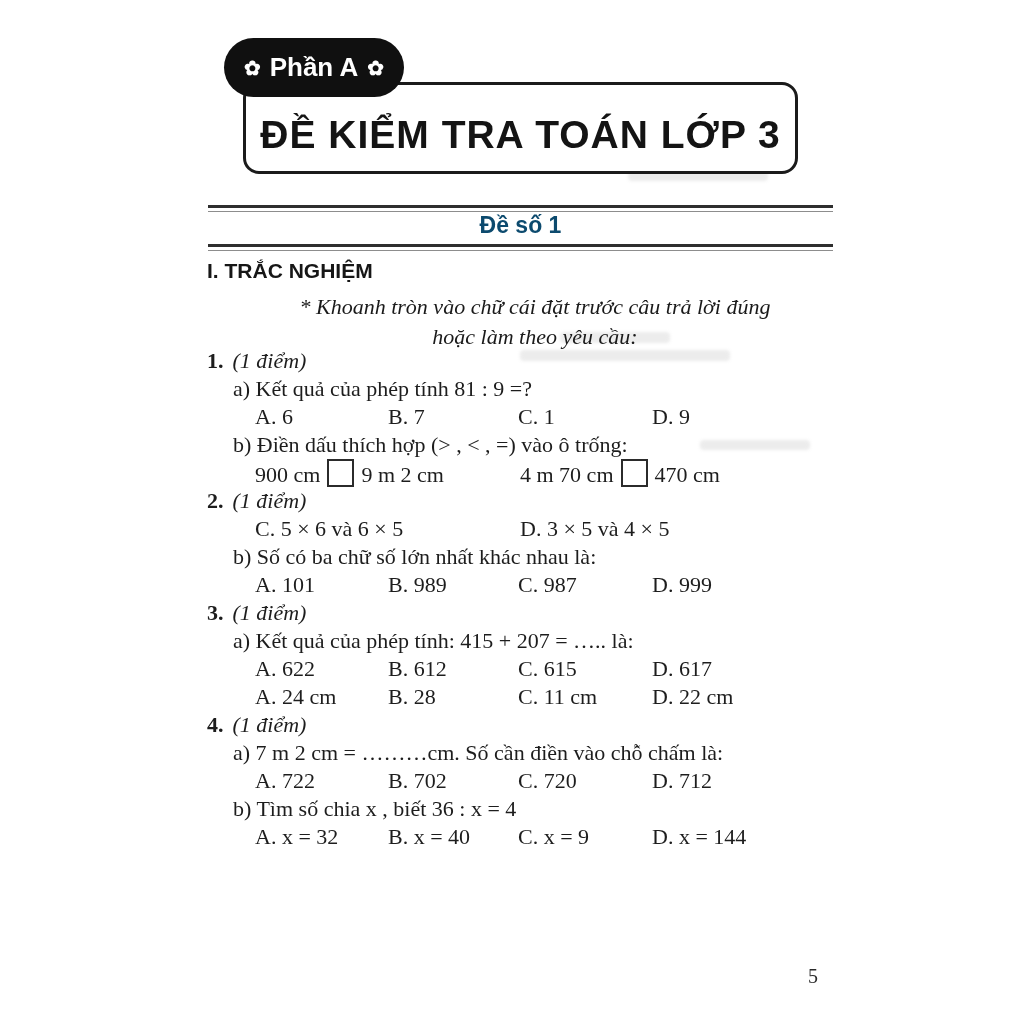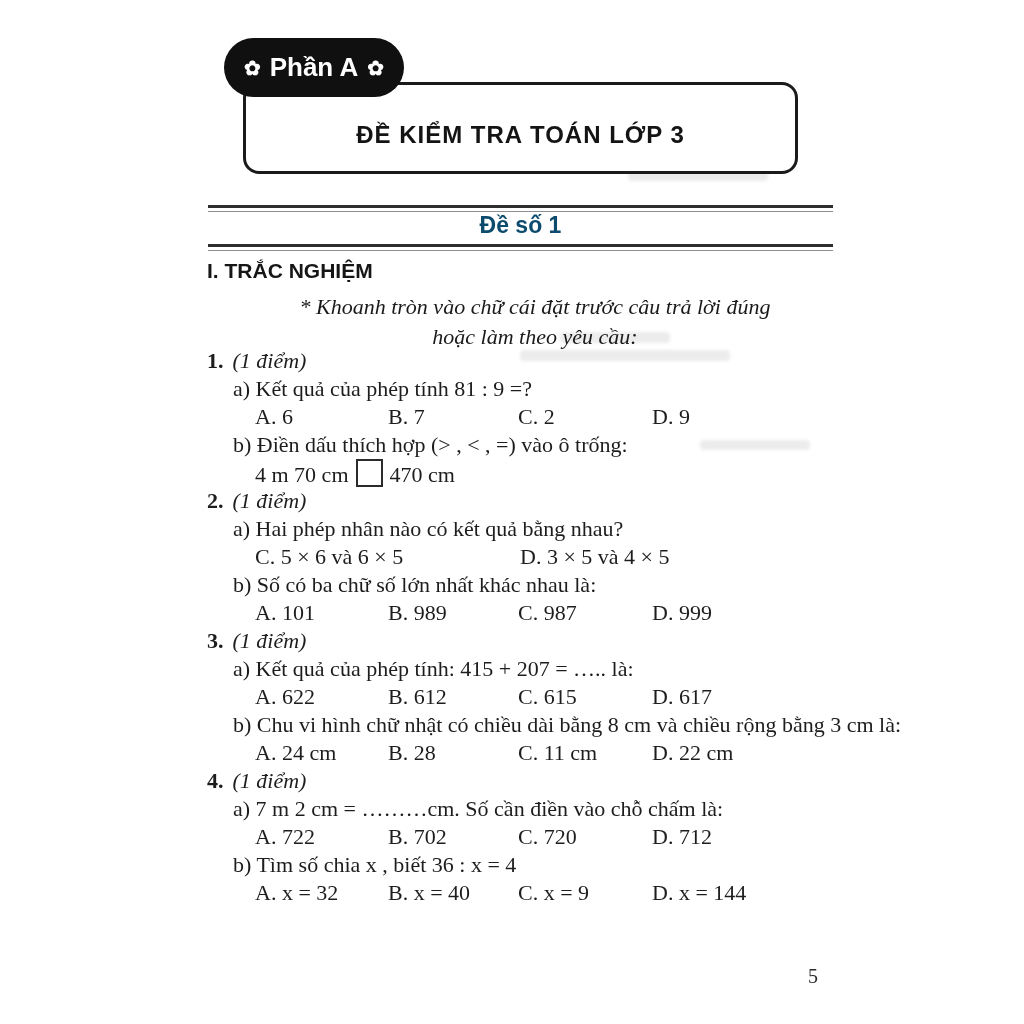--- a/index.html
+++ b/index.html
@@ -28,21 +28,21 @@
   .title-box{
     position:absolute;left:243px;top:82px;
     width:549px;height:86px;
     border:3px solid #1b1b1b;
     border-radius:16px;
     display:flex;align-items:center;justify-content:center;
     z-index:2;background:#fff;
   }
   .title-box .title{
     font-family:"Liberation Sans", sans-serif;
-    font-weight:bold;font-size:24px;letter-spacing:1px;
+    font-weight:bold;font-size:39px;letter-spacing:1px;
     color:#141414;
     padding-top:14px;
   }
   
   .rule{
     position:absolute;left:208px;width:625px;height:3px;
     border-top:3px solid #2e2e2e;
     border-bottom:1px solid #8d8d8d;
   }
   .rule.top{top:205px;}
@@ -129,34 +129,36 @@
 
   <div class="questions">
 
     <div class="q-line q-head">
       <span class="num">1.</span><span class="pts">(1 điểm)</span>
     </div>
     <div class="q-line part">a) Kết quả của phép tính 81 : 9 =?</div>
     <div class="q-line opts4">
       <span>A. 6</span>
       <span>B. 7</span>
-      <span>C. 2</span>
+      <span>C. 1</span>
       <span>D. 9</span>
     </div>
     <div class="q-line part">b) Điền dấu thích hợp (&gt; , &lt; , =) vào ô trống:</div>
     <div class="q-line fill-row">
       <span class="fill-group">
+        <span>900 cm</span><span class="blank-box"></span><span>9 m 2 cm</span>
+      </span>
+      <span class="fill-group">
         <span>4 m 70 cm</span><span class="blank-box"></span><span>470 cm</span>
       </span>
     </div>
 
     <div class="q-line q-head">
       <span class="num">2.</span><span class="pts">(1 điểm)</span>
     </div>
-    <div class="q-line part">a) Hai phép nhân nào có kết quả bằng nhau?</div>
     <div class="q-line opts2">
       <span>C. 5 × 6 và 6 × 5</span>
       <span>D. 3 × 5 và 4 × 5</span>
     </div>
     <div class="q-line part">b) Số có ba chữ số lớn nhất khác nhau là:</div>
     <div class="q-line opts4">
       <span>A. 101</span>
       <span>B. 989</span>
       <span>C. 987</span>
       <span>D. 999</span>
@@ -165,21 +167,20 @@
     <div class="q-line q-head">
       <span class="num">3.</span><span class="pts">(1 điểm)</span>
     </div>
     <div class="q-line part">a) Kết quả của phép tính: 415 + 207 = ….. là:</div>
     <div class="q-line opts4">
       <span>A. 622</span>
       <span>B. 612</span>
       <span>C. 615</span>
       <span>D. 617</span>
     </div>
-    <div class="q-line part">b) Chu vi hình chữ nhật có chiều dài bằng 8 cm và chiều rộng bằng 3 cm là:</div>
     <div class="q-line opts4">
       <span>A. 24 cm</span>
       <span>B. 28</span>
       <span>C. 11 cm</span>
       <span>D. 22 cm</span>
     </div>
 
     <div class="q-line q-head">
       <span class="num">4.</span><span class="pts">(1 điểm)</span>
     </div>

